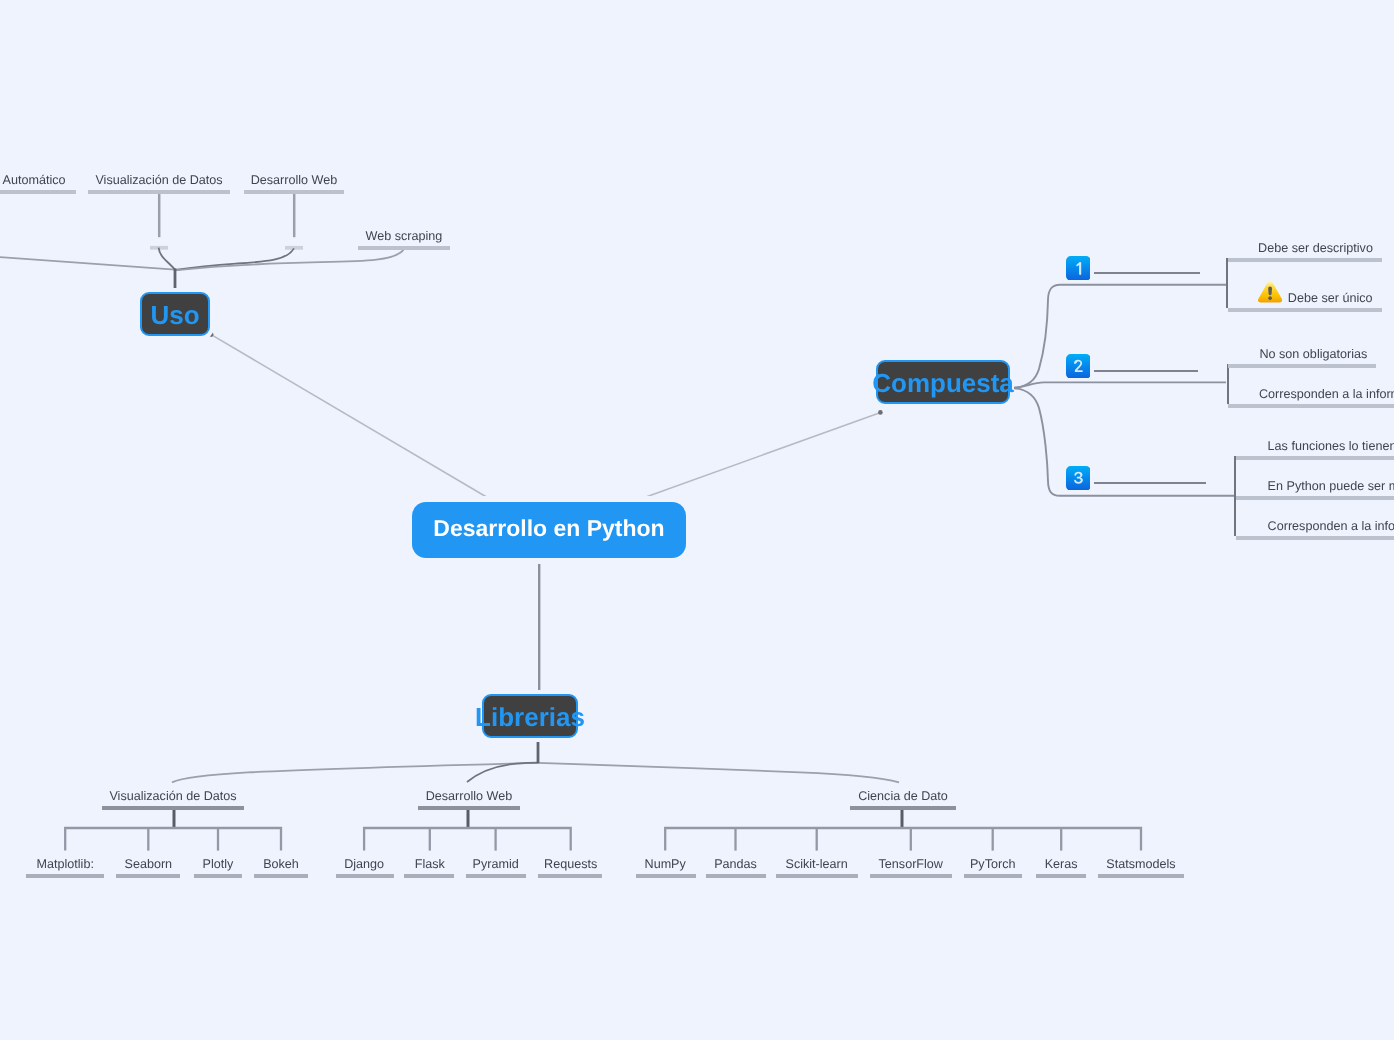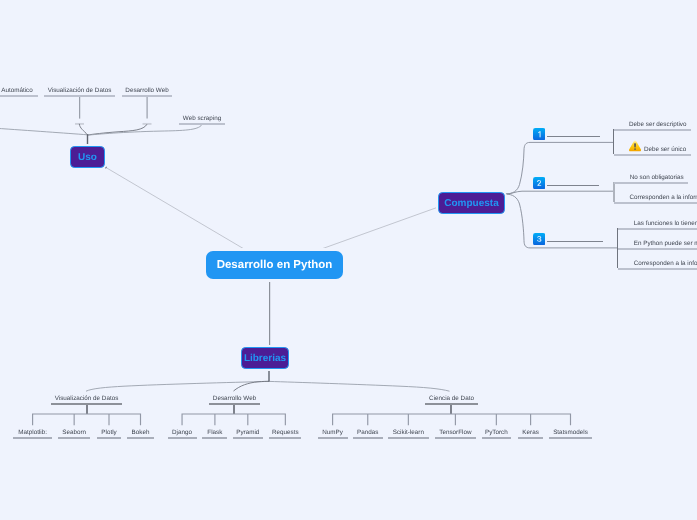--- a/index.html
+++ b/index.html
@@ -5,22 +5,22 @@
   html,body{margin:0;padding:0;}
   body{width:697px;height:520px;overflow:hidden;background:#eff3fd;
        font-family:"Liberation Sans","DejaVu Sans",sans-serif;
        -webkit-font-smoothing:antialiased;text-rendering:geometricPrecision;}
   #stage{position:relative;width:697px;height:520px;overflow:hidden;background:#eff3fd;}
   svg.links{position:absolute;left:0;top:0;width:697px;height:520px;}
   .node{position:absolute;box-sizing:border-box;display:flex;align-items:center;justify-content:center;
         white-space:nowrap;}
   .node-root{background:#2196f3;color:#fff;font-weight:bold;font-size:11.5px;border-radius:7px;
              box-shadow:0 0 0 3px #eff3fd;}
-  .node-branch{background:#4c1d95;color:#2196f3;font-weight:bold;border:1.5px solid #2196f3;
-               font-size:10px;border-radius:4.5px;box-shadow:0 0 0 2px #eff3fd;}
+  .node-branch{background:#404040;color:#2196f3;font-weight:bold;border:1.5px solid #2196f3;
+               font-size:13px;border-radius:4.5px;box-shadow:0 0 0 2px #eff3fd;}
   .leaf{position:absolute;box-sizing:border-box;white-space:nowrap;font-size:6.3px;color:#3f4550;
         text-align:center;line-height:9.5px;}
   .leaf .t{display:block;}
   .ul{position:absolute;background:#b6bdcb;}
   .badge{position:absolute;width:12.4px;height:12.4px;}
   .badge svg{display:block;}
   .warn{display:inline-block;vertical-align:-2.6px;margin-right:2.6px;line-height:0;position:relative;top:-1.5px;}
   .warn svg{display:block;}
 </style>
 </head>
@@ -67,21 +67,21 @@
       <path d="M 233.5,391 C 240,385.6 248,382.8 258,381.8 C 263,381.4 266.5,381.3 269,381.3" fill="none" stroke="#6f747e" stroke-width="0.9"></path>
       <path d="M 449.5,391.2 C 440,388.6 424,387.2 400,386.2 C 360,384.4 295,382.2 269,381.4" fill="none" stroke="#9aa0ac" stroke-width="0.9"></path>
       <path d="M 269,369.5 L 269,381.6" fill="none" stroke="#5f646e" stroke-width="1.4"></path>
     </svg>
 <div class="node node-root" style="left: 206px; top: 251px; width: 137px; height: 28px;">
       <span>Desarrollo en Python</span>
     </div>
     <div class="node node-branch" style="left: 70px; top: 146px; width: 35px; height: 22px;">
       <span>Uso</span>
     </div>
-    <div class="node node-branch" style="left: 438px; top: 192px; width: 67px; height: 22px;">
+    <div class="node node-branch" style="left: 438px; top: 180px; width: 67px; height: 22px;">
       <span>Compuesta</span>
     </div>
     <div class="node node-branch" style="left: 241px; top: 347px; width: 48px; height: 22px;">
       <span>Librerias</span>
     </div>
     <div class="ul" style="left: -4px; top: 95.2px; width: 42px; height: 1.8px; background: rgb(188, 193, 206);"></div>
     <div class="leaf" style="left: -83px; top: 85.7px; width: 200px; height: 0px;"><span class="t" style="display: inline;">Automático</span></div>
     <div class="ul" style="left: 44px; top: 95.2px; width: 71px; height: 1.8px; background: rgb(188, 193, 206);"></div>
     <div class="leaf" style="left: -20.5px; top: 85.7px; width: 200px; height: 0px;"><span class="t" style="display: inline;">Visualización de Datos</span></div>
     <div class="ul" style="left: 122px; top: 95.2px; width: 50px; height: 1.8px; background: rgb(188, 193, 206);"></div>

